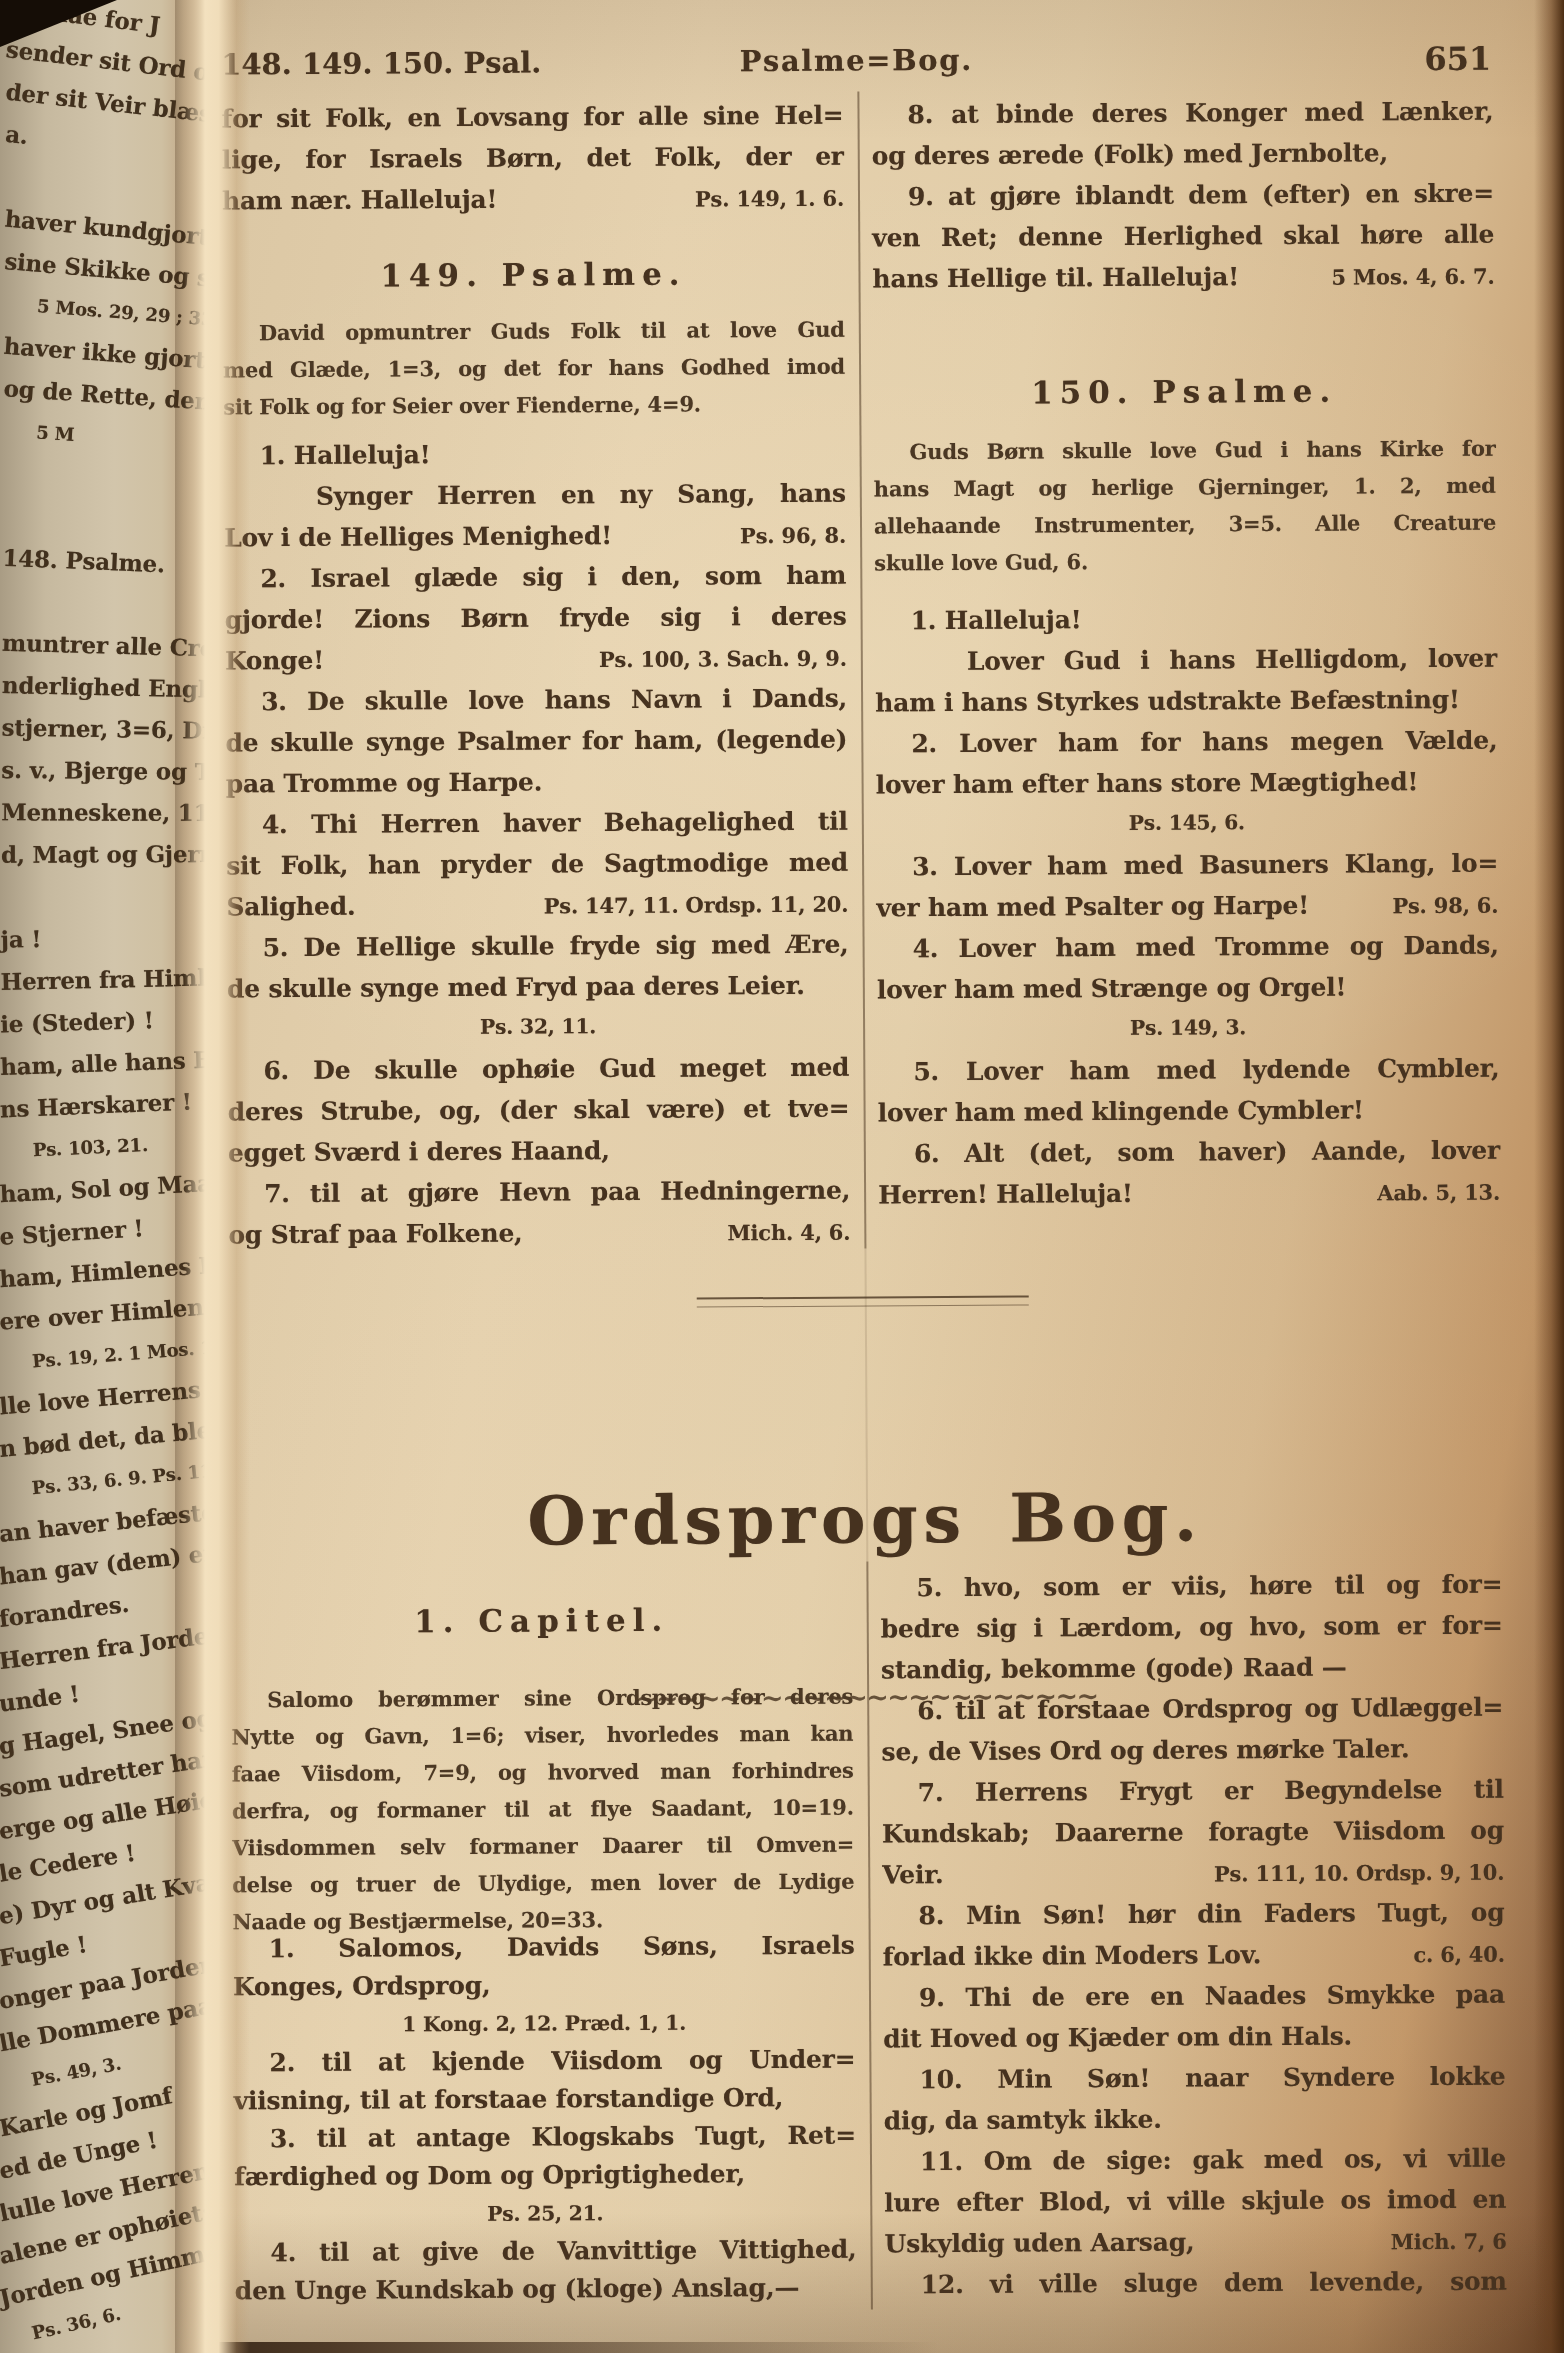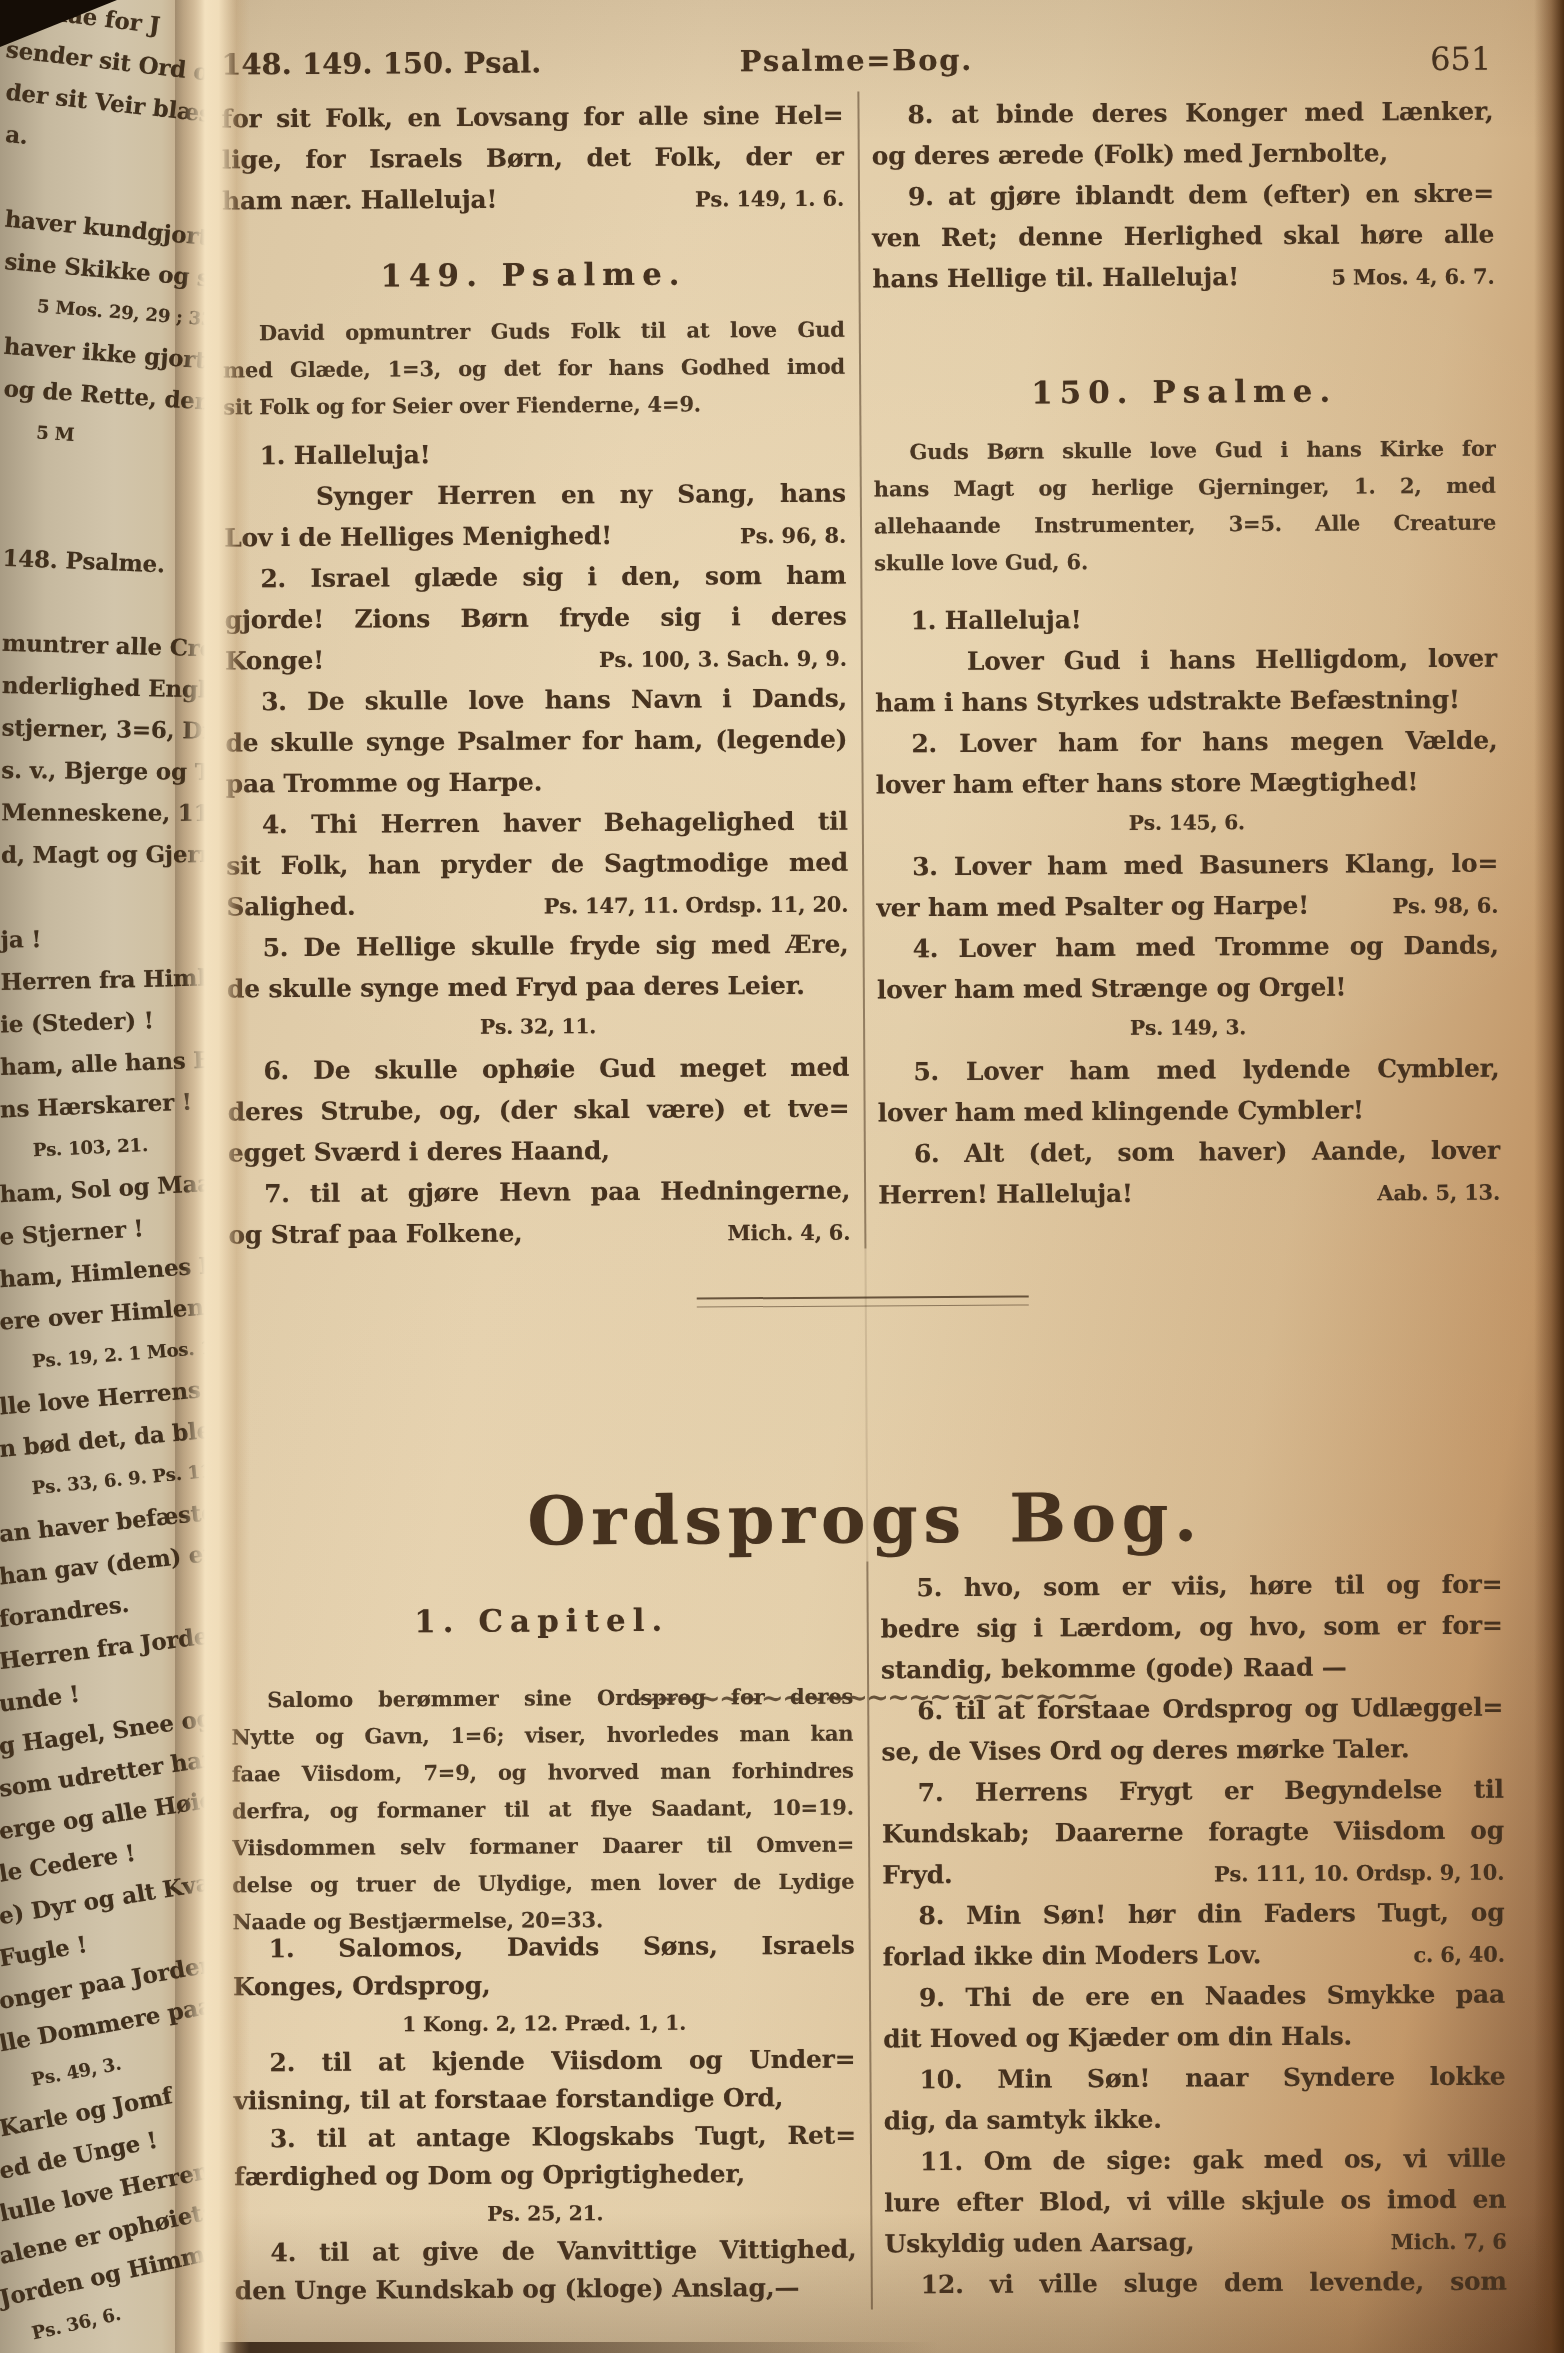--- a/index.html
+++ b/index.html
@@ -50,21 +50,21 @@
       #f3e1bf 40%, #f0ddba 58%,
       rgba(190,155,110,0.35) 82%, rgba(150,110,70,0) 100%);
   }
   
   .ink{color:#46321f;text-shadow:0 0 0.8px rgba(70,50,30,0.40);}
   .text-rot{position:absolute;inset:0;transform:rotate(-0.35deg);}
   .abs{position:absolute;}
   .hdr-row{position:absolute;top:44px;left:228px;width:1270px;height:47px;}
   .hdr-left{position:absolute;left:0;top:0;font-size:29px;font-weight:700;}
   .hdr-center{position:absolute;left:0;top:0;width:100%;text-align:center;font-size:29px;font-weight:700;letter-spacing:1.6px;}
-  .hdr-right{position:absolute;right:0;top:0;font-size:32px;font-weight:400;}
+  .hdr-right{position:absolute;right:0;top:0;font-size:32px;font-weight:700;}
   .col{width:622px;}
   .line{height:41px;line-height:41px;font-size:25px;font-weight:700;letter-spacing:-0.2px;}
   .line.t{text-align:justify;text-align-last:justify;}
   .line.t.nj{text-align-last:left;}
   .line.ind1{padding-left:36px;}
   .line.ind2{padding-left:92px;}
   .line.lr{display:flex;justify-content:space-between;align-items:baseline;}
   .line.lr .r{font-size:21px;}
   .line.ref{text-align:center;font-size:20.3px;height:41px;line-height:38px;}
   .intro .line{height:37px;line-height:37px;font-size:21px;color:#4b3824;}
@@ -226,21 +226,21 @@
 
       <div class="abs col ink" style="left:878px;top:1568px;">
           <div class="line t ind1">5. hvo, som er viis, høre til og for=</div>
           <div class="line t">bedre sig i Lærdom, og hvo, som er for=</div>
           <div class="line t nj">standig, bekomme (gode) Raad —</div>
           <div class="line t ind1">6. til at forstaae Ordsprog og Udlæggel=</div>
           <div class="line t nj">se, de Vises Ord og deres mørke Taler.</div>
           <div class="line t ind1">7. Herrens Frygt er Begyndelse til</div>
           <div class="line t">Kundskab; Daarerne foragte Viisdom og</div>
           <div class="line lr">
-            <span>Fryd.</span>
+            <span>Veir.</span>
             <span class="r">Ps. 111, 10.  Ordsp. 9, 10.</span>
           </div>
           <div class="line t ind1">8. Min Søn! hør din Faders Tugt, og</div>
           <div class="line lr">
             <span>forlad ikke din Moders Lov.</span>
             <span class="r">c. 6, 40.</span>
           </div>
           <div class="line t ind1">9. Thi de ere en Naades Smykke paa</div>
           <div class="line t nj">dit Hoved og Kjæder om din Hals.</div>
           <div class="line t ind1">10. Min Søn!  naar Syndere lokke</div>

